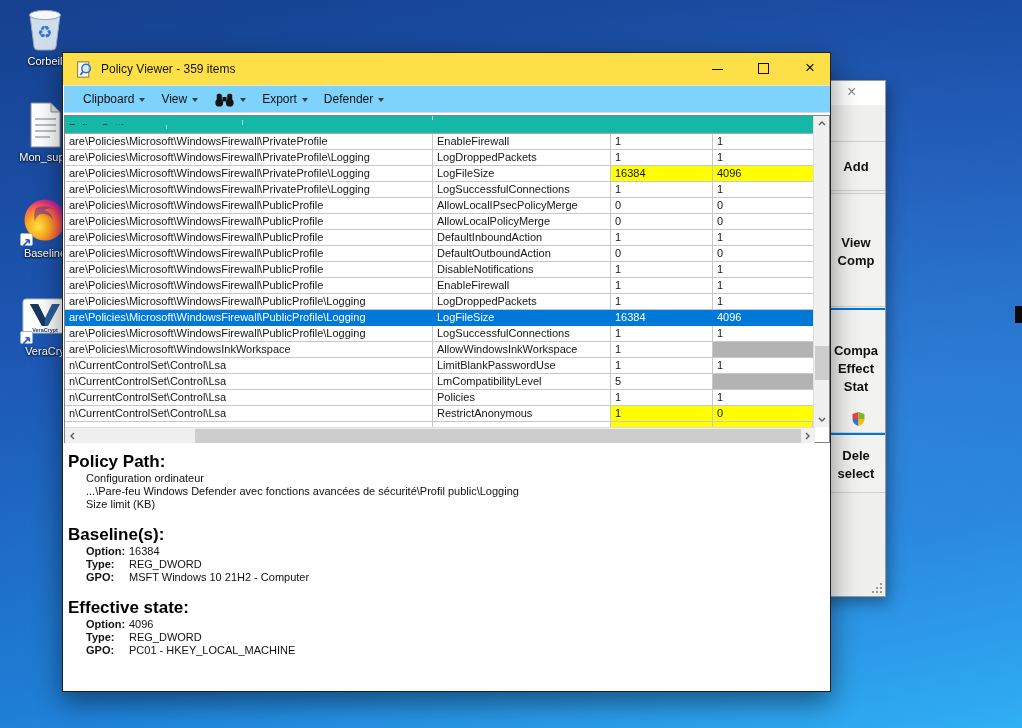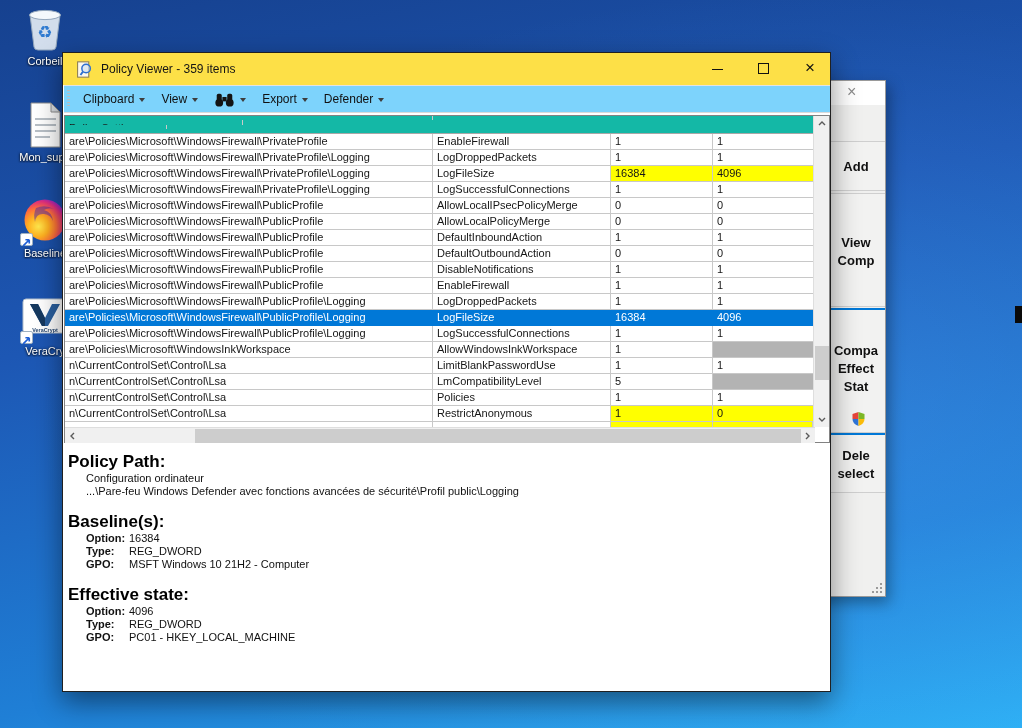--- a/index.html
+++ b/index.html
@@ -417,20 +417,21 @@
               <polyline points="3,5 6,8 9,5" fill="none" stroke="#5a5a5a" stroke-width="1.4"></polyline>
             </svg>
         </span>
       </div>
     </div>
 
     <div class="details">
       <div class="dhead">Policy Path:</div>
       <div class="dline">Configuration ordinateur</div>
       <div class="dline">...\Pare-feu Windows Defender avec fonctions avancées de sécurité\Profil public\Logging</div>
+      <div class="dline">Size limit (KB)</div>
       <div class="dgap"></div>
       <div class="dhead">Baseline(s):</div>
       <div class="frow">
           <span class="flabel">Option:</span>
           <span>16384</span>
         </div>
       <div class="frow">
           <span class="flabel">Type:</span>
           <span>REG_DWORD</span>
         </div>

